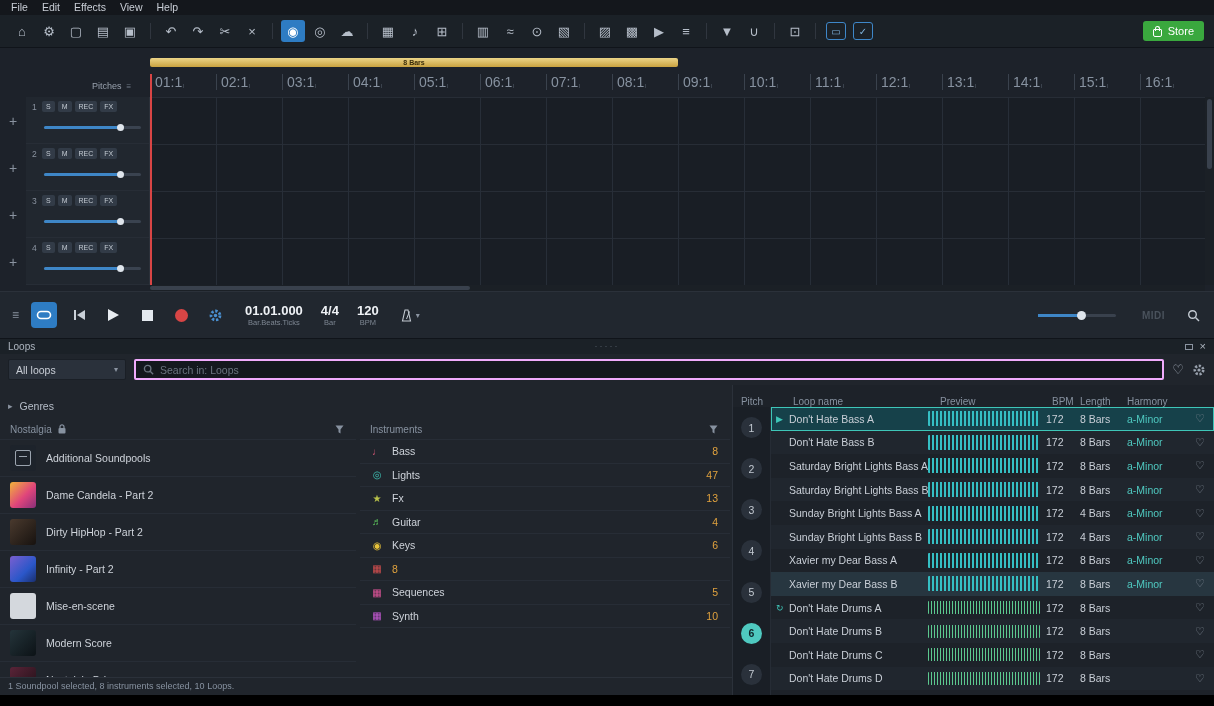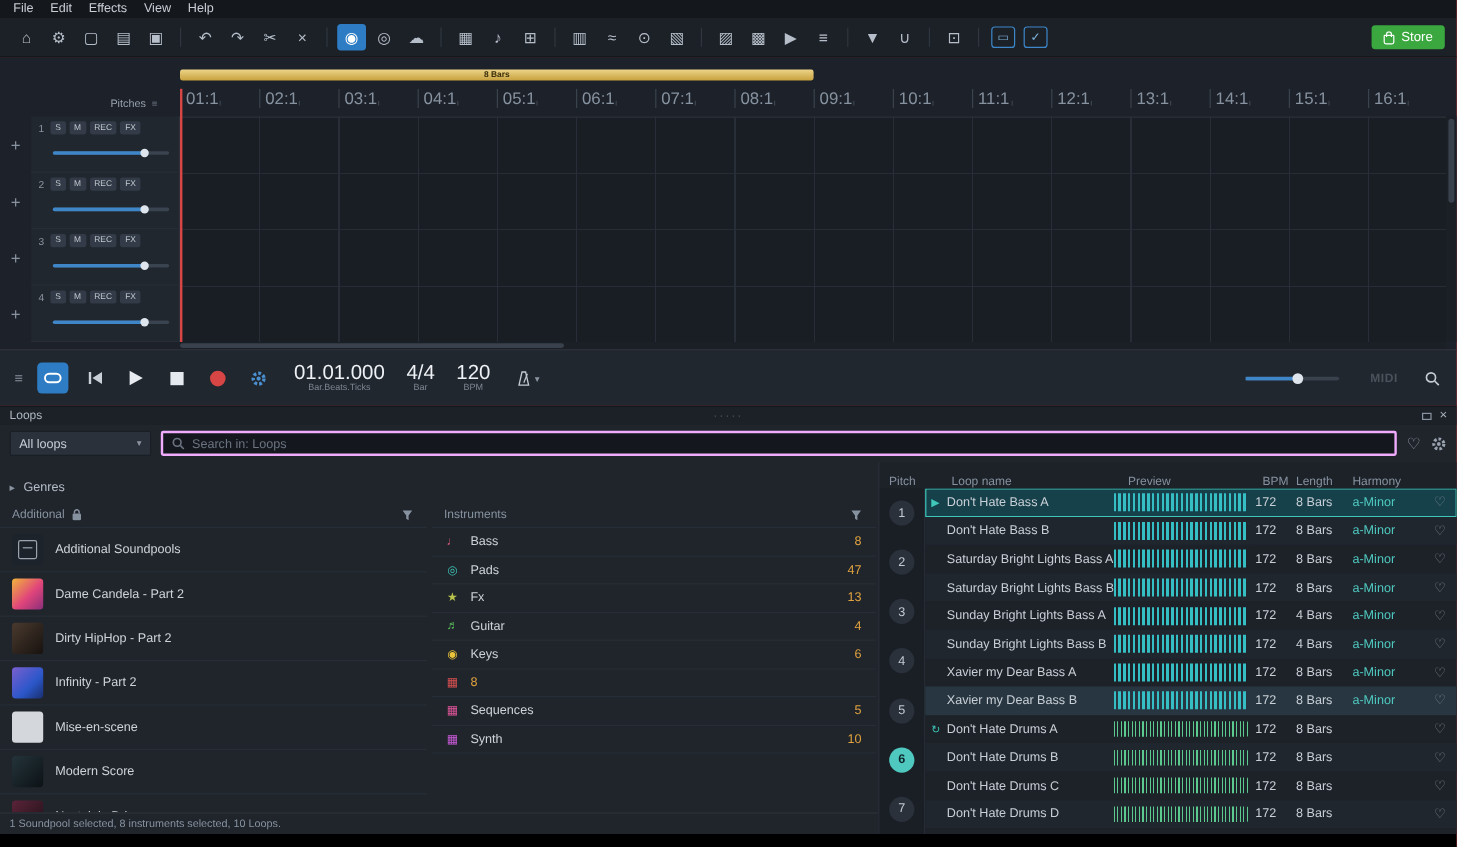--- a/index.html
+++ b/index.html
@@ -44,21 +44,21 @@
 .hscroll{position:absolute;left:150px;right:9px;bottom:0;height:6px;background:#1b2026}
 .hthumb{position:absolute;left:0;top:1px;width:320px;height:4px;background:#39414d;border-radius:2px}
 
 .transport{position:absolute;top:291px;left:0;right:0;height:47px;background:#21272f;border-top:1px solid #2b313a;display:flex;align-items:center;padding-left:12px;gap:10px}
 .tp-opts{color:#8a93a0;font-size:12px;margin-right:2px}
 .loop-btn{width:26px;height:26px;background:#2e7cc3;border:none;border-radius:4px;display:flex;align-items:center;justify-content:center}
 .tp-btn{background:none;border:none;display:flex;align-items:center;justify-content:center;width:24px;height:26px;padding:0}
 .stop-sq{width:11px;height:11px;background:#e4e9ef}
 .rec-dot{width:13px;height:13px;background:#d84545;border-radius:50%}
 .tp-readout{text-align:center;margin-left:8px}
-.tp-readout .big{font-size:17px;font-weight:normal;color:#eef1f5;line-height:15px}
+.tp-readout .big{font-size:13px;font-weight:bold;color:#eef1f5;line-height:15px}
 .tp-readout .sub{font-size:7.5px;color:#7d8692}
 .metronome{display:flex;align-items:center;gap:4px;margin-left:12px}
 .metronome .caret{font-size:8px;color:#8a93a0}
 .tp-spacer{flex:1}
 .vol-slider{position:relative;width:78px;height:3px;background:#39414d;border-radius:2px;margin-right:16px}
 .vfill{position:absolute;left:0;top:0;bottom:0;width:55%;background:#3e86c7}
 .vknob{position:absolute;left:calc(55% - 4px);top:-3px;width:9px;height:9px;background:#dfe5ec;border-radius:50%}
 .midi{font-size:10px;font-weight:bold;color:#4a525c;margin-right:12px;letter-spacing:.5px}
 .tp-zoom{margin-right:14px;display:flex}
 
@@ -374,21 +374,21 @@
       </span>
     </div>
     <div class="lp-content">
       <div class="lp-left">
         <div class="genres">
           <span class="g-caret">▸</span>
           <span>Genres</span>
         </div>
         <div class="sp-col">
           <div class="col-head">
-            <span>Additional</span>
+            <span>Nostalgia</span>
             <svg width="8" height="10" viewBox="0 0 8 10">
                 <rect x="0.5" y="4" width="7" height="5.5" rx="1" fill="#8792a0"></rect>
                 <path d="M2 4 V2.8 a2 2 0 0 1 4 0 V4" fill="none" stroke="#8792a0" stroke-width="1.2"></path>
               </svg>
             <span class="flt">
               <svg width="9" height="9" viewBox="0 0 9 9">
                   <path d="M0.5 0.5 h8 L5.5 4.5 v4 l-2 -1.2 v-2.8 Z" fill="#8792a0"></path>
                 </svg>
             </span>
           </div>
@@ -433,21 +433,21 @@
             </span>
           </div>
           <div class="in-list">
             <div class="in-item">
                 <span class="in-ico" style="color: rgb(224, 90, 122);">♩</span>
                 <span class="in-name">Bass</span>
                 <span class="in-count">8</span>
               </div>
               <div class="in-item">
                 <span class="in-ico" style="color: rgb(62, 198, 184);">◎</span>
-                <span class="in-name">Pads</span>
+                <span class="in-name">Lights</span>
                 <span class="in-count">47</span>
               </div>
               <div class="in-item">
                 <span class="in-ico" style="color: rgb(185, 194, 74);">★</span>
                 <span class="in-name">Fx</span>
                 <span class="in-count">13</span>
               </div>
               <div class="in-item">
                 <span class="in-ico" style="color: rgb(90, 191, 90);">♬</span>
                 <span class="in-name">Guitar</span>

